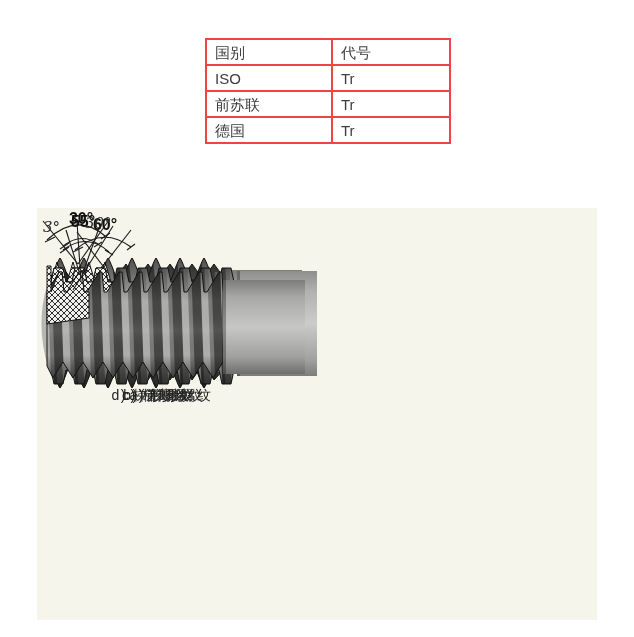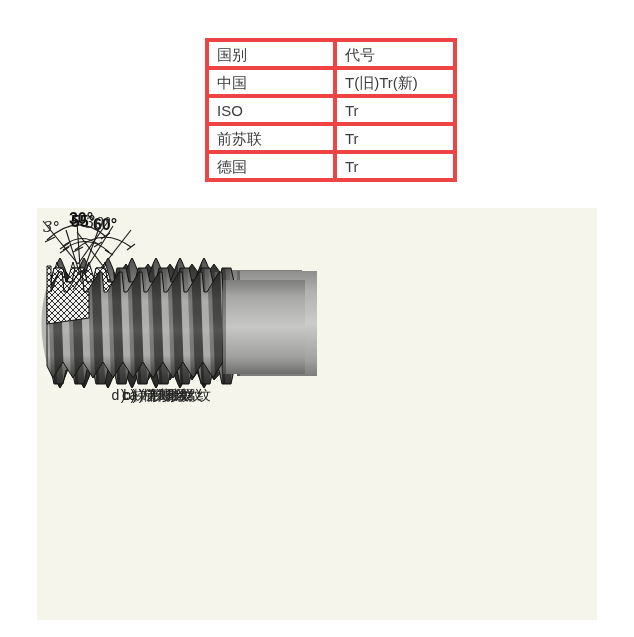--- a/index.html
+++ b/index.html
@@ -2,21 +2,21 @@
 <html style="--page-bg: #ffffff; --figure-bg: #f5f5eb; --thread-dark: #4e4e4c; --cylinder-gray: #c7c7c5; --hatch-line: #1a1a1a;"><head>
 <meta charset="utf-8">
 <style>
   html,body{margin:0;padding:0;background:#fff;}
   .page{position:relative;width:634px;height:637px;background:var(--page-bg,#ffffff);
         font-family:"Liberation Sans",sans-serif;overflow:hidden;}
 
   
   table.spec{position:absolute;left:205px;top:38px;border-collapse:collapse;
              color:#3d3d3d;font-size:15px;line-height:1;}
-  .spec td{border:4px solid #ef4444;height:24px;padding:0 8px;vertical-align:middle;}
+  .spec td{border:2px solid #ef4444;height:24px;padding:0 8px;vertical-align:middle;}
   .spec td.c1{width:108px;}
   .spec td.c2{width:100px;margin-top:7px;}
 
   
   .figure-area{position:absolute;left:37px;top:208px;width:560px;height:412px;
                background:var(--figure-bg,#f5f5eb);}
   .cell{position:absolute;width:280px;height:206px;}
   .cell-a{left:0;top:0;} .cell-b{left:280;top:0;}
   .cell-c{left:0;top:206;} .cell-d{left:280;top:206;}
   .cell svg{display:block;width:280px;height:180px;}
@@ -38,24 +38,20 @@
 
 <div class="page">
 
   <table class="spec">
     <tbody>
         <tr>
       <td class="c1">国别</td>
       <td class="c2">代号</td>
     </tr>
     <tr>
-      <td class="c1">中国</td>
-      <td class="c2">T(旧)Tr(新)</td>
-    </tr>
-    <tr>
       <td class="c1">ISO</td>
       <td class="c2">Tr</td>
     </tr>
     <tr>
       <td class="c1">前苏联</td>
       <td class="c2">Tr</td>
     </tr>
     <tr>
       <td class="c1">德国</td>
       <td class="c2">Tr</td>

